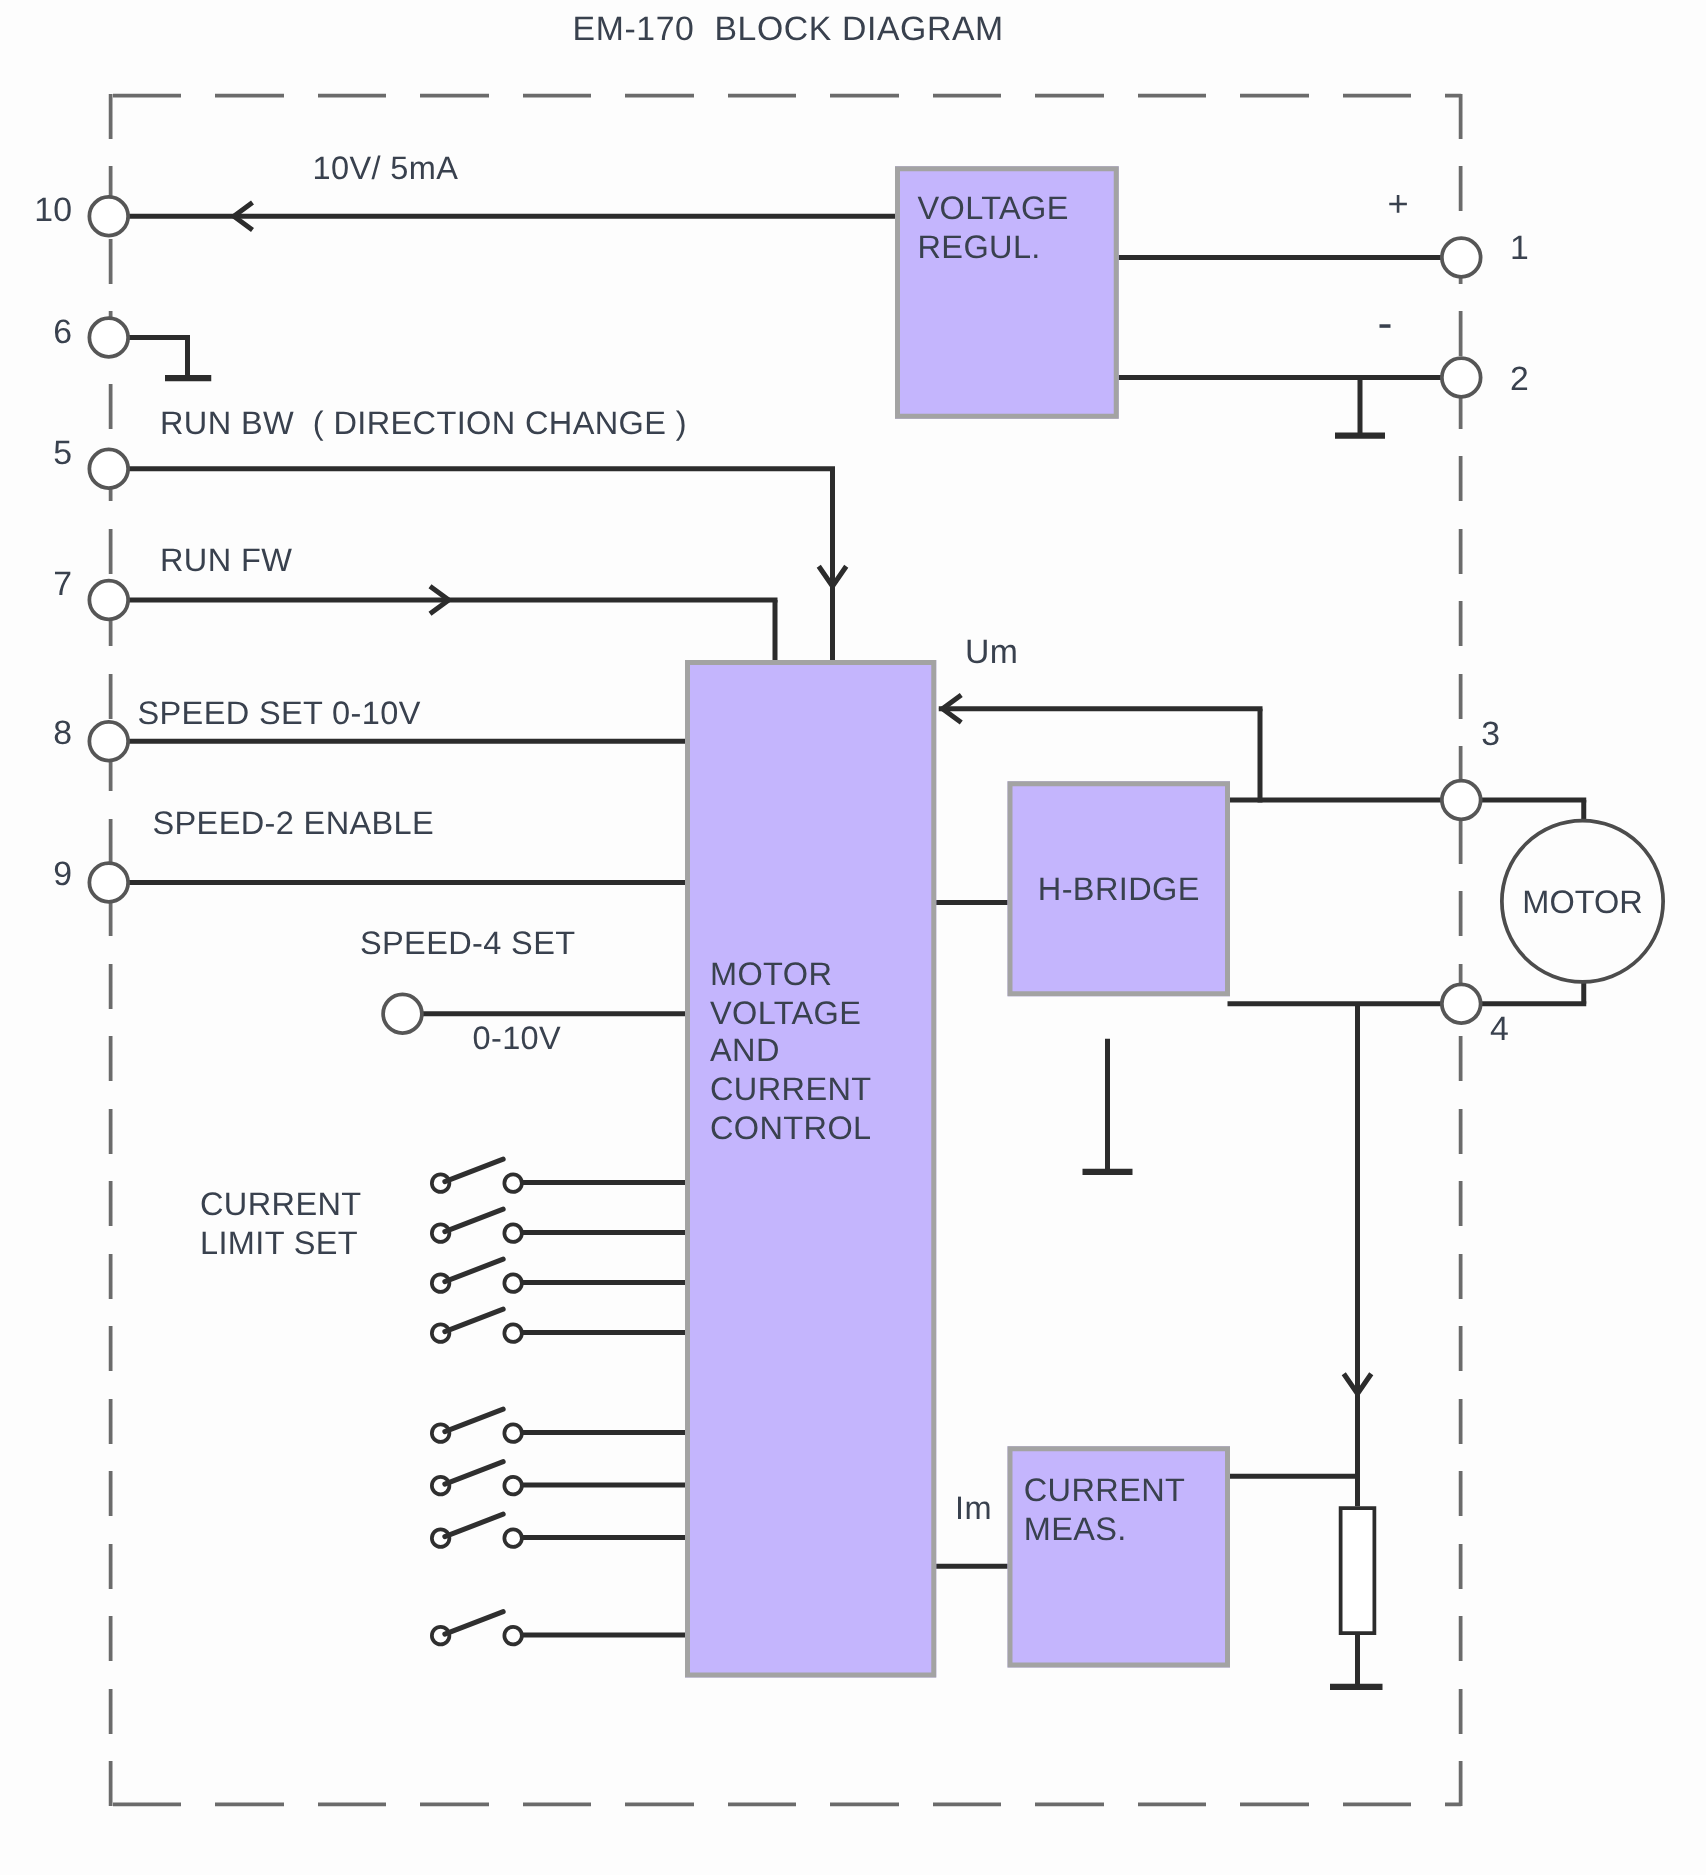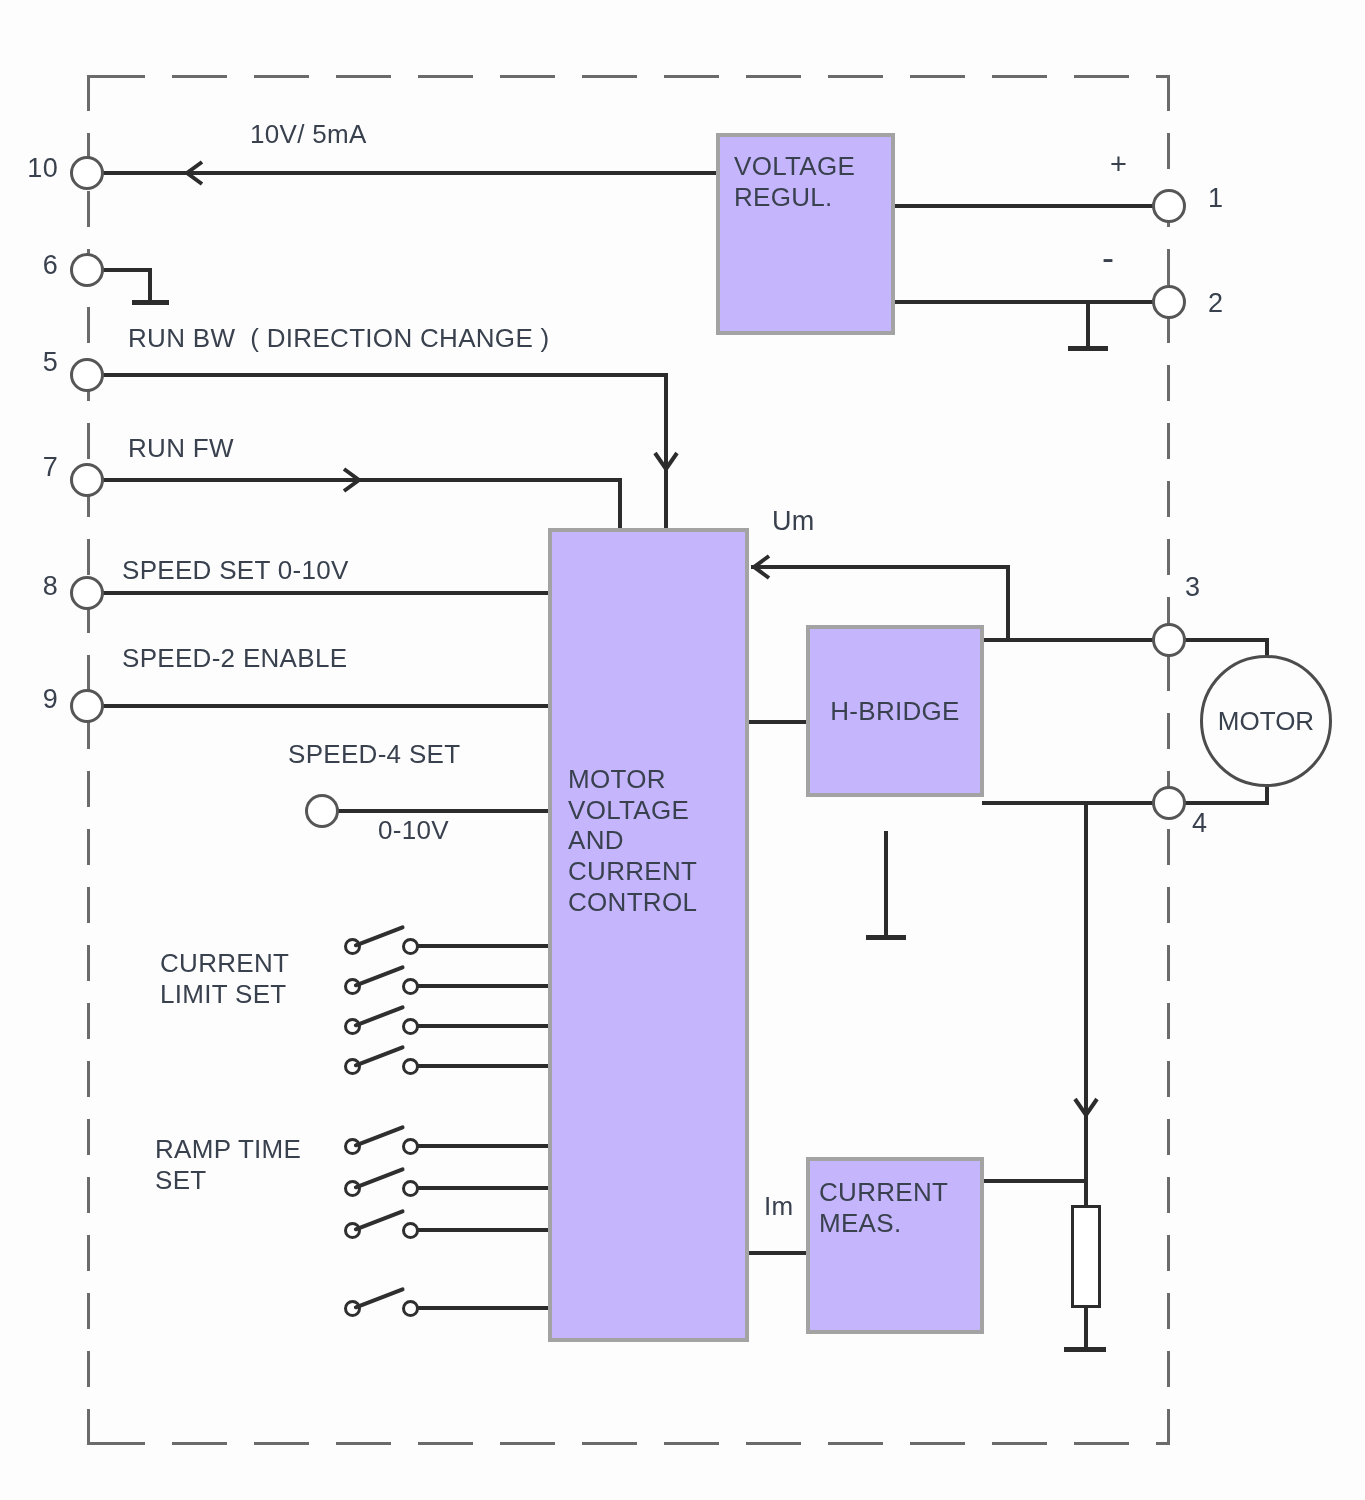--- a/index.html
+++ b/index.html
@@ -29,20 +29,21 @@
   .motor{position:absolute;border:3px solid #4c4c4c;border-radius:50%;background:#fdfdfd;
          box-sizing:border-box;display:flex;align-items:center;justify-content:center;font-size:26px;}
   .arr{position:absolute;}
   .hb-center{display:flex;align-items:center;justify-content:center;}
 </style>
 </head>
 <body>
 
 <div class="canvas">
 
+  <div class="lbl title" style="left:458px;top:8px;">EM-170  BLOCK DIAGRAM</div>
 
   <div class="dash-h" style="left:90px;top:75px;width:1079px;"></div>
   <div class="dash-h" style="left:90px;top:1442px;width:1079px;"></div>
   <div class="dash-v" style="left:87px;top:75px;height:1370px;"></div>
   <div class="dash-v" style="left:1167px;top:75px;height:1370px;"></div>
 
   <div class="w" style="left:103px;top:171px;width:615px;"></div>
   <div class="w" style="left:894px;top:204px;width:261px;"></div>
   <div class="w" style="left:894px;top:300px;width:261px;"></div>
 
@@ -156,32 +157,30 @@
   <div class="lbl tnum" style="left:14px;top:571px;width:44px;text-align:right;">8</div>
   <div class="lbl tnum" style="left:14px;top:684px;width:44px;text-align:right;">9</div>
   <div class="lbl tnum" style="left:1208px;top:183px;">1</div>
   <div class="lbl tnum" style="left:1208px;top:288px;">2</div>
   <div class="lbl tnum" style="left:1185px;top:572px;">3</div>
   <div class="lbl tnum" style="left:1192px;top:808px;">4</div>
 
   <div class="lbl" style="left:250px;top:120px;">10V/ 5mA</div>
   <div class="lbl" style="left:128px;top:324px;">RUN BW  ( DIRECTION CHANGE )</div>
   <div class="lbl" style="left:128px;top:434px;">RUN FW</div>
-  <div class="lbl" style="left:122px;top:556px;">SPEED SET 0-10V</div>
+  <div class="lbl" style="left:110px;top:556px;">SPEED SET 0-10V</div>
   <div class="lbl" style="left:122px;top:644px;">SPEED-2 ENABLE</div>
   <div class="lbl" style="left:288px;top:740px;">SPEED-4 SET</div>
   <div class="lbl" style="left:378px;top:816px;">0-10V</div>
   <div class="lbl" style="left:1110px;top:148px;font-size:29px;">+</div>
   <div class="lbl" style="left:1102px;top:238px;font-size:36px;">-</div>
   <div class="lbl" style="left:772px;top:506px;font-size:27px;">Um</div>
   <div class="lbl" style="left:764px;top:1192px;">Im</div>
   <div class="lbl ml" style="left:160px;top:948px;">CURRENT
 LIMIT SET</div>
-  <div class="lbl ml" style="left:155px;top:1134px;">RAMP TIME
-SET</div>
 
   <div class="sw" style="left:344px;top:938px;">
       <i class="c cl"></i>
       <i class="lever"></i>
       <i class="c cr"></i>
     </div>
   <div class="sw" style="left:344px;top:978px;">
       <i class="c cl"></i>
       <i class="lever"></i>
       <i class="c cr"></i>

